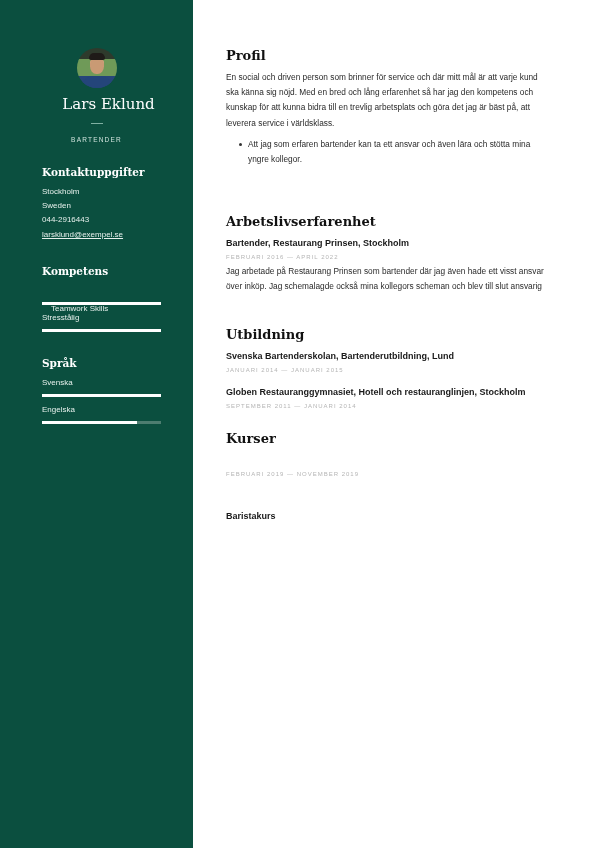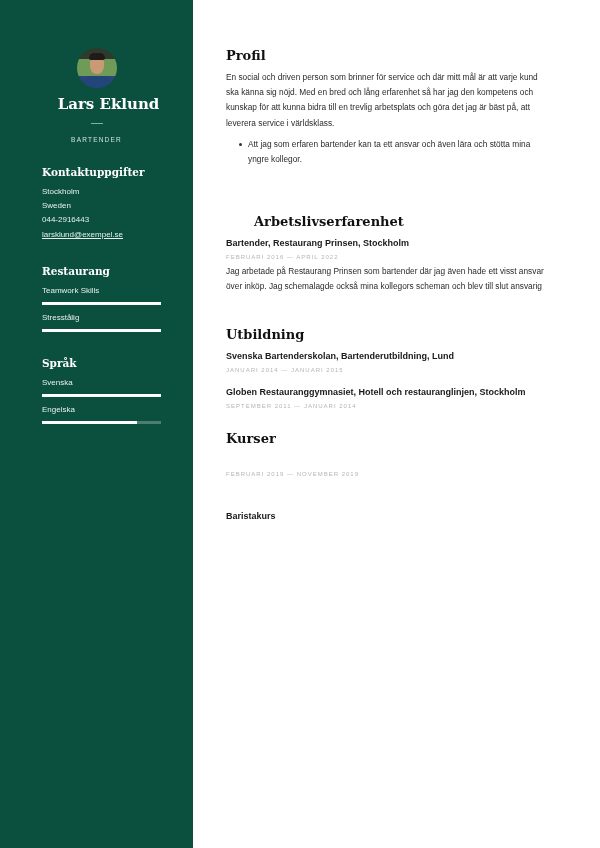--- a/index.html
+++ b/index.html
@@ -12,21 +12,21 @@
   .avatar {
     position: absolute; left: 77px; top: 48px; width: 40px; height: 40px; border-radius: 50%;
     overflow: hidden; background: radial-gradient(circle at 50% 40%, #d9b48f 0 22%, transparent 23%),
       linear-gradient(#2e3a2c 0 28%, #6f9a58 28% 70%, #27467a 70%);
   }
   .avatar .face { position: absolute; left: 13px; top: 8px; width: 14px; height: 18px; border-radius: 45%; background: #c99a74; }
   .avatar .hair { position: absolute; left: 12px; top: 5px; width: 16px; height: 7px; border-radius: 8px 8px 3px 3px; background: #1f1b18; }
   .avatar .shirt { position: absolute; left: 4px; top: 28px; width: 32px; height: 16px; border-radius: 12px 12px 0 0; background: #24457a; }
   .name {
     position: absolute; left: 0; top: 95px; width: 217px; text-align: center;
-    font-family: "DejaVu Serif", "Liberation Serif", serif; font-weight: bold; font-size: 15px; color: #ffffff;
+    font-family: "DejaVu Serif", "Liberation Serif", serif; font-weight: normal; font-size: 15px; color: #ffffff;
   }
   .name-rule { position: absolute; left: 91px; top: 123px; width: 12px; height: 1px; background: #7fb0a2; }
   .job-title {
     position: absolute; left: 0; top: 136px; width: 193px; text-align: center;
     font-size: 6.5px; letter-spacing: 1.2px; color: #cfe3dc;
   }
   .side-heading {
     position: absolute; left: 42px; font-family: "DejaVu Serif", "Liberation Serif", serif;
     font-weight: bold; font-size: 10.5px; color: #ffffff;
   }
@@ -55,22 +55,22 @@
   <div class="name">Lars Eklund</div>
   <div class="name-rule"></div>
   <div class="job-title">BARTENDER</div>
 
   <div class="side-heading" style="top:166px;">Kontaktuppgifter</div>
   <div class="side-text" style="top:187px;">Stockholm</div>
   <div class="side-text" style="top:201px;">Sweden</div>
   <div class="side-text" style="top:215px;">044-2916443</div>
   <div class="side-text side-link" style="top:230px;">larsklund@exempel.se</div>
 
-  <div class="side-heading" style="top:265px;">Restaurang</div>
-  <div class="side-text" style="top:286px;">Teamwork Skills</div>
+  <div class="side-heading" style="top:265px;">Kompetens</div>
+  <div class="side-text" style="top:304px;margin-left:9px;">Teamwork Skills</div>
   <div class="bar" style="top:302px;">
       <div class="fill" style="width:100%;"></div>
     </div>
   <div class="side-text" style="top:313px;">Stresstålig</div>
   <div class="bar" style="top:329px;">
       <div class="fill" style="width:100%;"></div>
     </div>
 
   <div class="side-heading" style="top:357px;">Språk</div>
   <div class="side-text" style="top:378px;">Svenska</div>
@@ -91,21 +91,21 @@
     <div>kunskap för att kunna bidra till en trevlig arbetsplats och göra det jag är bäst på, att</div>
     <div>leverera service i världsklass.</div>
   </div>
   <ul class="bullets" style="top:137px;">
     <li>
       <div>Att jag som erfaren bartender kan ta ett ansvar och även lära och stötta mina</div>
       <div>yngre kollegor.</div>
     </li>
   </ul>
 
-  <div class="h2" style="top:214px;margin-left:28px;">Arbetslivserfarenhet</div>
+  <div class="h2" style="top:214px;">Arbetslivserfarenhet</div>
   <div class="entry-title" style="top:238px;">Bartender, Restaurang Prinsen, Stockholm</div>
   <div class="entry-date" style="top:254px;">FEBRUARI 2016 — APRIL 2022</div>
   <div class="para" style="top:264px;">
     <div>Jag arbetade på Restaurang Prinsen som bartender där jag även hade ett visst ansvar</div>
     <div>över inköp. Jag schemalagde också mina kollegors scheman och blev till slut ansvarig</div>
   </div>
 
   <div class="h2" style="top:327px;">Utbildning</div>
   <div class="entry-title" style="top:351px;">Svenska Bartenderskolan, Bartenderutbildning, Lund</div>
   <div class="entry-date" style="top:367px;">JANUARI 2014 — JANUARI 2015</div>

